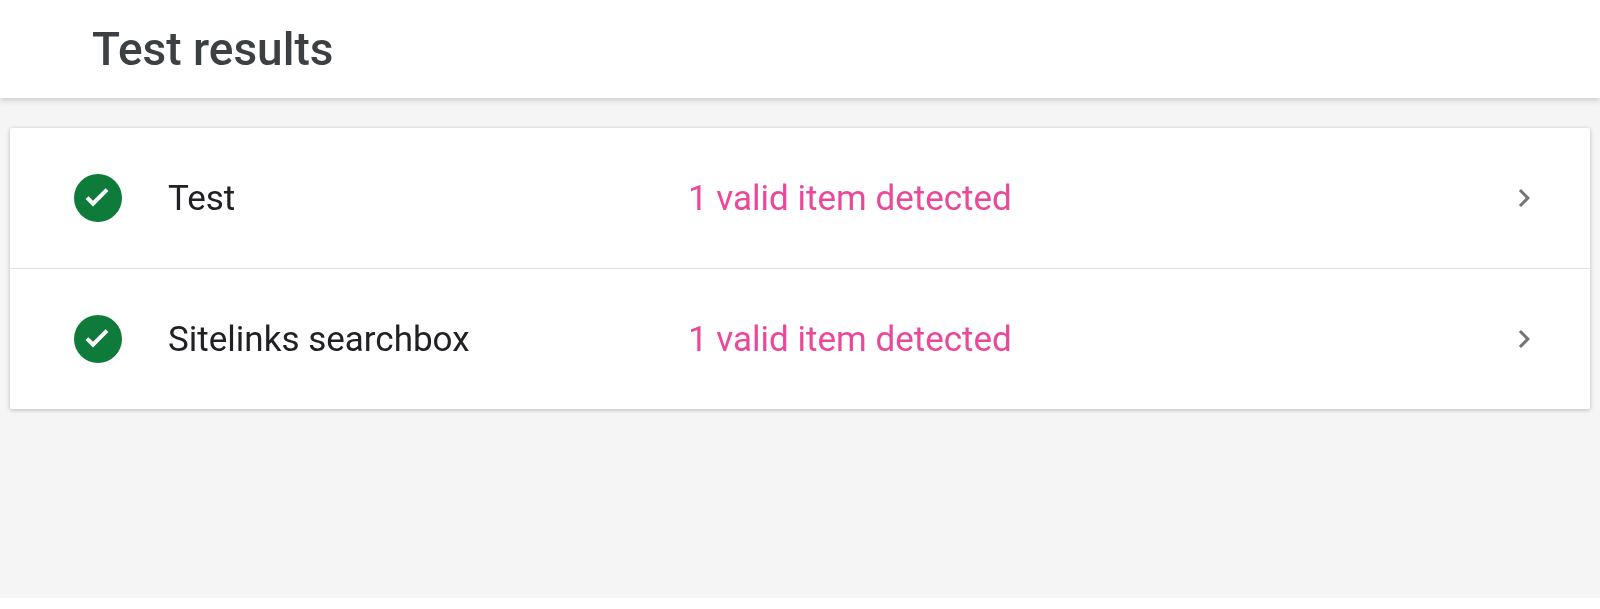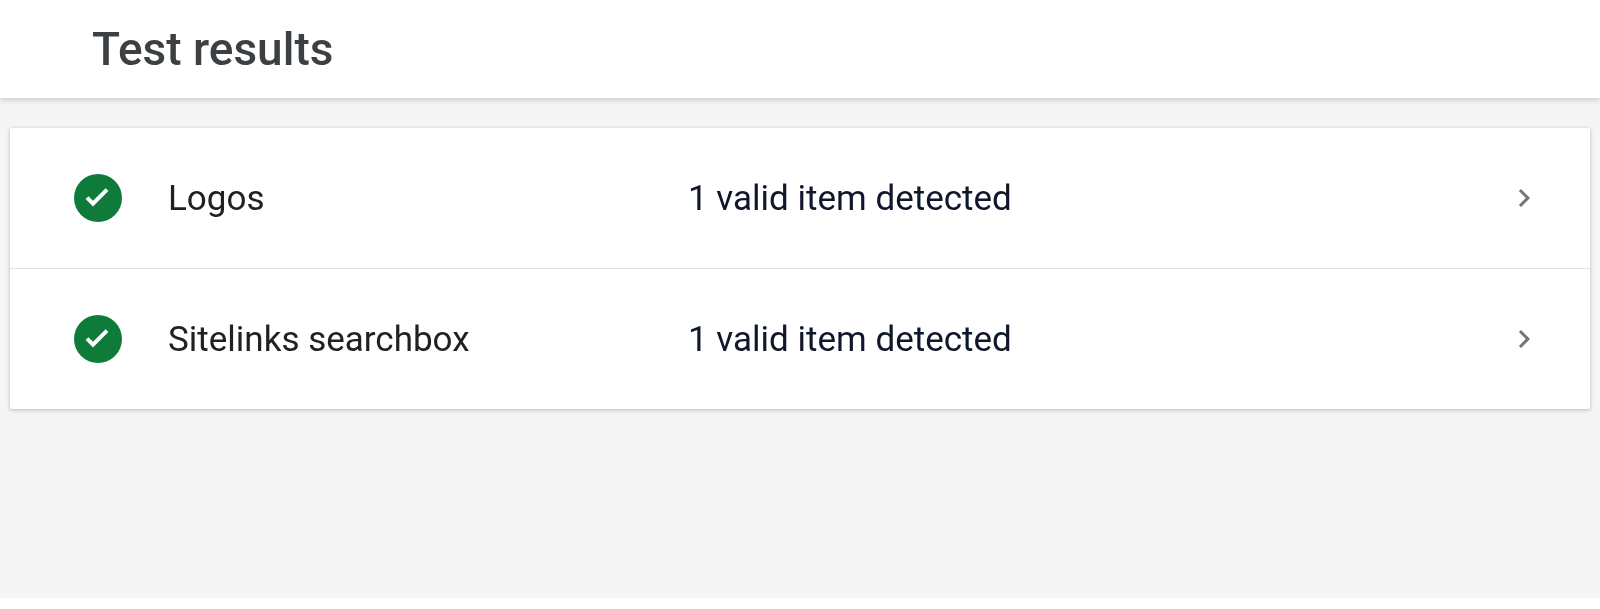--- a/index.html
+++ b/index.html
@@ -85,21 +85,21 @@
       height: 48px;
     }
     .row-name {
       flex: 0 0 520px;
       font-size: 35px;
       color: #202124;
     }
     .row-status {
       flex: 1 1 auto;
       font-size: 35px;
-      color: #0f172a;
+      color: #ec4899;
     }
     .chevron {
       flex: 0 0 auto;
       width: 36px;
       height: 36px;
     }
     .chevron svg {
       width: 36px;
       height: 36px;
       fill: #757575;
@@ -116,21 +116,21 @@
 
   <div class="card">
 
     <div class="row">
       <span class="check-icon">
         <svg viewBox="0 0 24 24">
             <circle cx="12" cy="12" r="12" fill="#0f7b3b"></circle>
             <path d="M9.5 16.2 5.8 12.5l1.4-1.4 2.3 2.3 6.3-6.3 1.4 1.4z" fill="#fff"></path>
           </svg>
       </span>
-      <span class="row-name">Logos</span>
+      <span class="row-name">Test</span>
       <span class="row-status">1 valid item detected</span>
       <span class="chevron">
         <svg viewBox="0 0 24 24">
             <path d="M8.59 16.59 13.17 12 8.59 7.41 10 6l6 6-6 6z"></path>
           </svg>
       </span>
     </div>
 
     <div class="row">
       <span class="check-icon">

